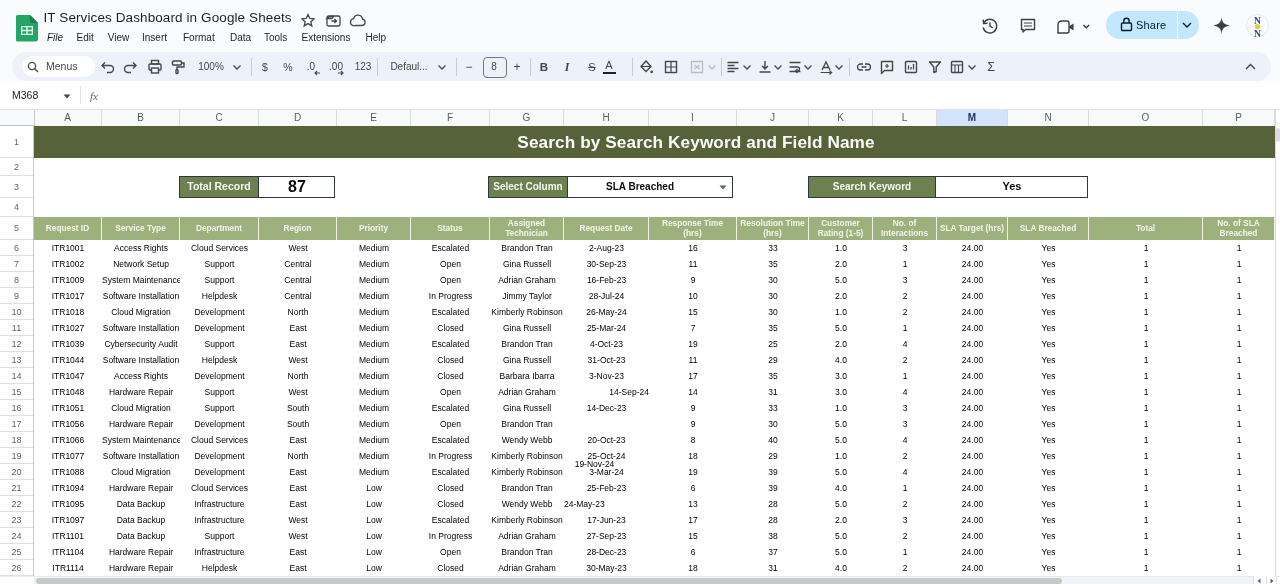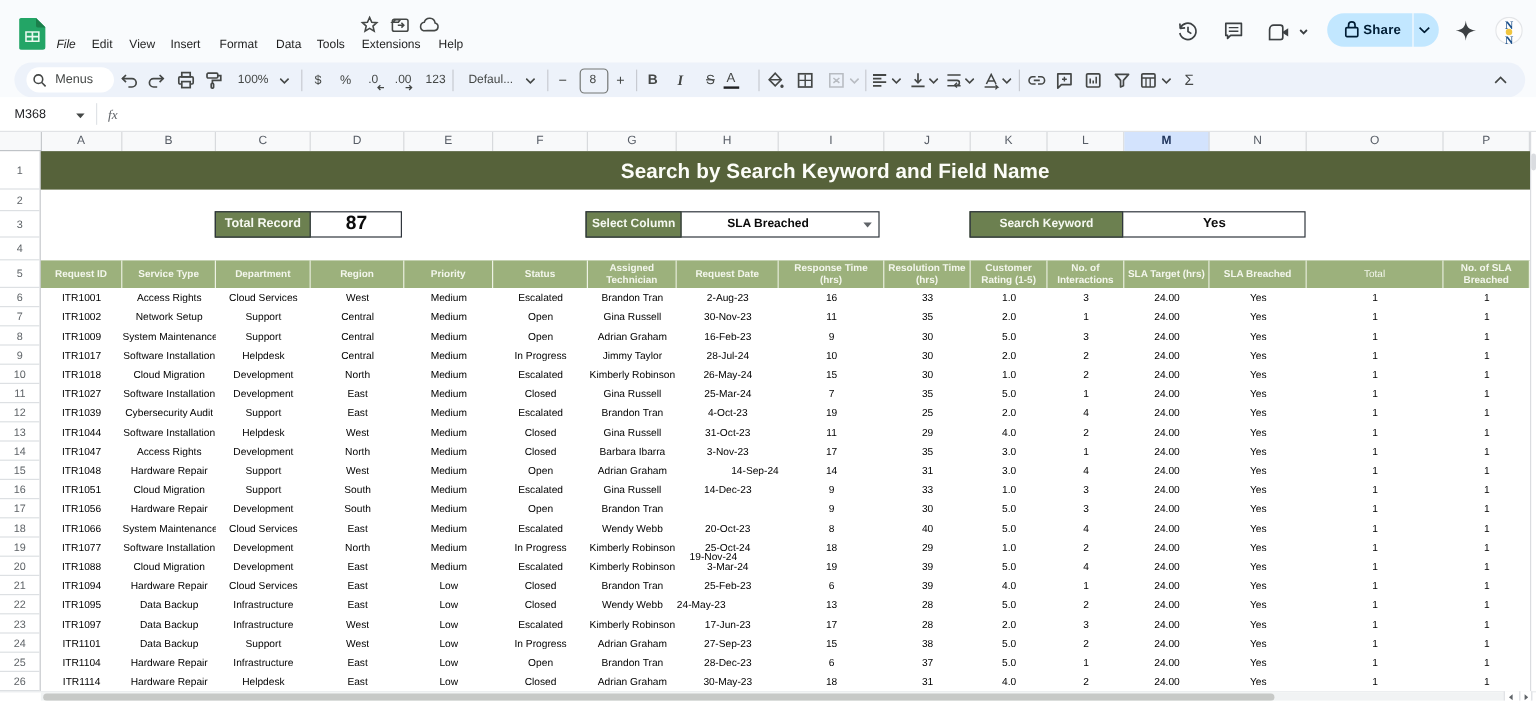--- a/index.html
+++ b/index.html
@@ -8,20 +8,21 @@
 </style></head>
 <body>
 <div id="app">
 <div class="abs " style="left:0px;top:0px;width:1280px;height:110px;background:#f9fbfd;"></div>
 <svg class="abs" style="left:16px;top:15px" width="22" height="27" viewBox="0 0 22 27">
 <path d="M2 0 h12 l8 8 v16 a2.5 2.5 0 0 1 -2.5 2.5 h-17.5 a2.5 2.5 0 0 1 -2.5 -2.5 v-21.5 a2.5 2.5 0 0 1 2.5 -2.5 z" fill="#23a566" transform="translate(0,0)"></path>
 <path d="M14 0 l8 8 h-6.5 a1.5 1.5 0 0 1 -1.5 -1.5 z" fill="#1b7f4b"></path>
 <path d="M5 11 h12 v9 h-12 z" fill="#e9f9ef" rx="1"></path>
 <path d="M6.3 12.3 h4 v2.5 h-4 z M11.7 12.3 h4 v2.5 h-4 z M6.3 16.2 h4 v2.5 h-4 z M11.7 16.2 h4 v2.5 h-4 z" fill="#23a566"></path>
 </svg>
+<div class="abs " style="left:43.5px;top:9px;width:400px;height:18px;font-size:13.5px;color:#1f1f1f;line-height:18px;letter-spacing:0.1px;">IT Services Dashboard in Google Sheets</div>
 <svg class="abs" style="left:300px;top:13px" width="70" height="16" viewBox="0 0 70 16" fill="none" stroke="#444746" stroke-width="1.3">
 <path d="M8 1.5 l1.8 4 4.2.4 -3.2 2.8 1 4.2 -3.8-2.3 -3.8 2.3 1-4.2 -3.2-2.8 4.2-.4 z"></path>
 <rect x="27" y="3" width="13" height="10" rx="1.5"></rect>
       <path d="M27 5.5 h5 l1.5-2 h-4 z M31.5 8 h5 M34.5 6 l2 2 -2 2"></path>
 <path d="M56.5 12.5 h5.5 a3.2 3.2 0 0 0 .6 -6.3 a4.6 4.6 0 0 0 -9 -.6 a3.6 3.6 0 0 0 -.6 7 z"></path>
 </svg>
 <div class="abs " style="left:47px;top:31px;width:60px;height:14px;font-size:10px;color:#1f1f1f;line-height:14px;width:auto;font-style:italic;">File</div>
 <div class="abs " style="left:76.5px;top:31px;width:60px;height:14px;font-size:10px;color:#1f1f1f;line-height:14px;width:auto;">Edit</div>
 <div class="abs " style="left:107.8px;top:31px;width:60px;height:14px;font-size:10px;color:#1f1f1f;line-height:14px;width:auto;">View</div>
 <div class="abs " style="left:142px;top:31px;width:60px;height:14px;font-size:10px;color:#1f1f1f;line-height:14px;width:auto;">Insert</div>
@@ -43,21 +44,21 @@
 <path d="M2 6.5 a3.5 3.5 0 0 1 3.5 -3.5 h5.5 a2 2 0 0 1 2 2 v8 a2 2 0 0 1 -2 2 h-9 z"></path>
 <path d="M13 8.5 l4.5 -3 v7 l-4.5 -3" fill="#3c4043" stroke="none"></path>
 <path d="M27.5 7 l2.8 2.8 2.8 -2.8" stroke-width="1.5" fill="none"></path>
 </svg>
 <div class="abs " style="left:1106px;top:11px;width:71px;height:28px;background:#c2e7ff;border-radius:14px 0 0 14px;"></div>
 <div class="abs " style="left:1178px;top:11px;width:21px;height:28px;background:#c2e7ff;border-radius:0 14px 14px 0;"></div>
 <svg class="abs" style="left:1120px;top:17px" width="13" height="15" viewBox="0 0 13 15" fill="none" stroke="#001d35" stroke-width="1.4">
 <rect x="1.5" y="6" width="10" height="7.5" rx="1"></rect>
       <path d="M3.8 6 v-2 a2.7 2.7 0 0 1 5.4 0 v2"></path>
 </svg>
-<div class="abs " style="left:1136px;top:18px;width:40px;height:14px;font-size:11px;color:#001d35;font-weight:bold;line-height:14px;letter-spacing:0.2px;">Share</div>
+<div class="abs " style="left:1136px;top:18px;width:40px;height:14px;font-size:11px;color:#001d35;font-weight:normal;line-height:14px;letter-spacing:0.2px;">Share</div>
 <svg class="abs" style="left:1182px;top:22px" width="10" height="6" viewBox="0 0 10 6">
       <path d="M1 1 l4 4 4-4" fill="none" stroke="#001d35" stroke-width="1.4"></path>
     </svg>
 <svg class="abs" style="left:1212px;top:16px" width="19" height="19" viewBox="0 0 19 19">
 <path d="M9.5 1 C10 6.5 12 8.5 18 9.5 C12 10.5 10 12.5 9.5 18 C9 12.5 7 10.5 1 9.5 C7 8.5 9 6.5 9.5 1 z" fill="#3c4043"></path>
 </svg>
 <svg class="abs" style="left:1246px;top:14px" width="23" height="23" viewBox="0 0 23 23">
 <circle cx="11.5" cy="11.5" r="11.5" fill="#fdfdfd"></circle>
       <circle cx="11.5" cy="11.5" r="11" fill="none" stroke="#e3e5e8" stroke-width="1"></circle>
 <text x="11.5" y="9.8" font-family="Liberation Serif" font-size="9.5" font-weight="bold" fill="#1b4f8a" text-anchor="middle">N</text>
@@ -266,21 +267,21 @@
 <div class="abs " style="left:337px;top:217px;width:74px;height:23px;background:#9cb17c;border-right:1px solid #eef2e4;box-sizing:border-box;font-size:8.3px;font-weight:bold;color:#f3f6ec;text-align:center;line-height:23px;">Priority</div>
 <div class="abs " style="left:411px;top:217px;width:79px;height:23px;background:#9cb17c;border-right:1px solid #eef2e4;box-sizing:border-box;font-size:8.3px;font-weight:bold;color:#f3f6ec;text-align:center;line-height:23px;">Status</div>
 <div class="abs " style="left:490px;top:217px;width:74px;height:23px;background:#9cb17c;border-right:1px solid #eef2e4;box-sizing:border-box;font-size:8.3px;font-weight:bold;color:#f3f6ec;text-align:center;line-height:9.6px;padding-top:2px;">Assigned<br>Technician</div>
 <div class="abs " style="left:564px;top:217px;width:85px;height:23px;background:#9cb17c;border-right:1px solid #eef2e4;box-sizing:border-box;font-size:8.3px;font-weight:bold;color:#f3f6ec;text-align:center;line-height:23px;">Request Date</div>
 <div class="abs " style="left:649px;top:217px;width:88px;height:23px;background:#9cb17c;border-right:1px solid #eef2e4;box-sizing:border-box;font-size:8.3px;font-weight:bold;color:#f3f6ec;text-align:center;line-height:9.6px;padding-top:2px;">Response Time<br>(hrs)</div>
 <div class="abs " style="left:737px;top:217px;width:72px;height:23px;background:#9cb17c;border-right:1px solid #eef2e4;box-sizing:border-box;font-size:8.3px;font-weight:bold;color:#f3f6ec;text-align:center;line-height:9.6px;padding-top:2px;">Resolution Time<br>(hrs)</div>
 <div class="abs " style="left:809px;top:217px;width:64px;height:23px;background:#9cb17c;border-right:1px solid #eef2e4;box-sizing:border-box;font-size:8.3px;font-weight:bold;color:#f3f6ec;text-align:center;line-height:9.6px;padding-top:2px;">Customer<br>Rating (1-5)</div>
 <div class="abs " style="left:873px;top:217px;width:64px;height:23px;background:#9cb17c;border-right:1px solid #eef2e4;box-sizing:border-box;font-size:8.3px;font-weight:bold;color:#f3f6ec;text-align:center;line-height:9.6px;padding-top:2px;">No. of<br>Interactions</div>
 <div class="abs " style="left:937px;top:217px;width:71px;height:23px;background:#9cb17c;border-right:1px solid #eef2e4;box-sizing:border-box;font-size:8.3px;font-weight:bold;color:#f3f6ec;text-align:center;line-height:23px;">SLA Target (hrs)</div>
 <div class="abs " style="left:1008px;top:217px;width:81px;height:23px;background:#9cb17c;border-right:1px solid #eef2e4;box-sizing:border-box;font-size:8.3px;font-weight:bold;color:#f3f6ec;text-align:center;line-height:23px;">SLA Breached</div>
-<div class="abs " style="left:1089px;top:217px;width:114px;height:23px;background:#9cb17c;border-right:1px solid #eef2e4;box-sizing:border-box;font-size:8.3px;font-weight:normal;color:#f3f6ec;text-align:center;line-height:23px;">Total</div>
+<div class="abs " style="left:1089px;top:217px;width:114px;height:23px;background:#9cb17c;border-right:1px solid #eef2e4;box-sizing:border-box;font-size:8.3px;font-weight:bold;color:#f3f6ec;text-align:center;line-height:23px;">Total</div>
 <div class="abs " style="left:1203px;top:217px;width:72px;height:23px;background:#9cb17c;border-right:1px solid #eef2e4;box-sizing:border-box;font-size:8.3px;font-weight:bold;color:#f3f6ec;text-align:center;line-height:9.6px;padding-top:2px;">No. of SLA<br>Breached</div>
 <div class="abs " style="left:34px;top:240px;width:68px;height:16px;font-size:8.5px;color:#000;text-align:center;line-height:16px;white-space:nowrap;overflow:hidden;">ITR1001</div>
 <div class="abs " style="left:102px;top:240px;width:78px;height:16px;font-size:8.5px;color:#000;text-align:center;line-height:16px;white-space:nowrap;overflow:hidden;">Access Rights</div>
 <div class="abs " style="left:180px;top:240px;width:79px;height:16px;font-size:8.5px;color:#000;text-align:center;line-height:16px;white-space:nowrap;overflow:hidden;">Cloud Services</div>
 <div class="abs " style="left:259px;top:240px;width:78px;height:16px;font-size:8.5px;color:#000;text-align:center;line-height:16px;white-space:nowrap;overflow:hidden;">West</div>
 <div class="abs " style="left:337px;top:240px;width:74px;height:16px;font-size:8.5px;color:#000;text-align:center;line-height:16px;white-space:nowrap;overflow:hidden;">Medium</div>
 <div class="abs " style="left:411px;top:240px;width:79px;height:16px;font-size:8.5px;color:#000;text-align:center;line-height:16px;white-space:nowrap;overflow:hidden;">Escalated</div>
 <div class="abs " style="left:490px;top:240px;width:74px;height:16px;font-size:8.5px;color:#000;text-align:center;line-height:16px;white-space:nowrap;overflow:hidden;">Brandon Tran</div>
 <div class="abs " style="left:564px;top:240px;width:85px;height:16px;font-size:8.5px;color:#000;text-align:center;line-height:16px;white-space:nowrap;overflow:hidden;">2-Aug-23</div>
 <div class="abs " style="left:649px;top:240px;width:88px;height:16px;font-size:8.5px;color:#000;text-align:center;line-height:16px;white-space:nowrap;overflow:hidden;">16</div>
@@ -291,21 +292,21 @@
 <div class="abs " style="left:1008px;top:240px;width:81px;height:16px;font-size:8.5px;color:#000;text-align:center;line-height:16px;white-space:nowrap;overflow:hidden;">Yes</div>
 <div class="abs " style="left:1089px;top:240px;width:114px;height:16px;font-size:8.5px;color:#000;text-align:center;line-height:16px;white-space:nowrap;overflow:hidden;">1</div>
 <div class="abs " style="left:1203px;top:240px;width:72px;height:16px;font-size:8.5px;color:#000;text-align:center;line-height:16px;white-space:nowrap;overflow:hidden;">1</div>
 <div class="abs " style="left:34px;top:256px;width:68px;height:16px;font-size:8.5px;color:#000;text-align:center;line-height:16px;white-space:nowrap;overflow:hidden;">ITR1002</div>
 <div class="abs " style="left:102px;top:256px;width:78px;height:16px;font-size:8.5px;color:#000;text-align:center;line-height:16px;white-space:nowrap;overflow:hidden;">Network Setup</div>
 <div class="abs " style="left:180px;top:256px;width:79px;height:16px;font-size:8.5px;color:#000;text-align:center;line-height:16px;white-space:nowrap;overflow:hidden;">Support</div>
 <div class="abs " style="left:259px;top:256px;width:78px;height:16px;font-size:8.5px;color:#000;text-align:center;line-height:16px;white-space:nowrap;overflow:hidden;">Central</div>
 <div class="abs " style="left:337px;top:256px;width:74px;height:16px;font-size:8.5px;color:#000;text-align:center;line-height:16px;white-space:nowrap;overflow:hidden;">Medium</div>
 <div class="abs " style="left:411px;top:256px;width:79px;height:16px;font-size:8.5px;color:#000;text-align:center;line-height:16px;white-space:nowrap;overflow:hidden;">Open</div>
 <div class="abs " style="left:490px;top:256px;width:74px;height:16px;font-size:8.5px;color:#000;text-align:center;line-height:16px;white-space:nowrap;overflow:hidden;">Gina Russell</div>
-<div class="abs " style="left:564px;top:256px;width:85px;height:16px;font-size:8.5px;color:#000;text-align:center;line-height:16px;white-space:nowrap;overflow:hidden;">30-Nov-23</div>
+<div class="abs " style="left:564px;top:256px;width:85px;height:16px;font-size:8.5px;color:#000;text-align:center;line-height:16px;white-space:nowrap;overflow:hidden;">30-Sep-23</div>
 <div class="abs " style="left:649px;top:256px;width:88px;height:16px;font-size:8.5px;color:#000;text-align:center;line-height:16px;white-space:nowrap;overflow:hidden;">11</div>
 <div class="abs " style="left:737px;top:256px;width:72px;height:16px;font-size:8.5px;color:#000;text-align:center;line-height:16px;white-space:nowrap;overflow:hidden;">35</div>
 <div class="abs " style="left:809px;top:256px;width:64px;height:16px;font-size:8.5px;color:#000;text-align:center;line-height:16px;white-space:nowrap;overflow:hidden;">2.0</div>
 <div class="abs " style="left:873px;top:256px;width:64px;height:16px;font-size:8.5px;color:#000;text-align:center;line-height:16px;white-space:nowrap;overflow:hidden;">1</div>
 <div class="abs " style="left:937px;top:256px;width:71px;height:16px;font-size:8.5px;color:#000;text-align:center;line-height:16px;white-space:nowrap;overflow:hidden;">24.00</div>
 <div class="abs " style="left:1008px;top:256px;width:81px;height:16px;font-size:8.5px;color:#000;text-align:center;line-height:16px;white-space:nowrap;overflow:hidden;">Yes</div>
 <div class="abs " style="left:1089px;top:256px;width:114px;height:16px;font-size:8.5px;color:#000;text-align:center;line-height:16px;white-space:nowrap;overflow:hidden;">1</div>
 <div class="abs " style="left:1203px;top:256px;width:72px;height:16px;font-size:8.5px;color:#000;text-align:center;line-height:16px;white-space:nowrap;overflow:hidden;">1</div>
 <div class="abs " style="left:34px;top:272px;width:68px;height:16px;font-size:8.5px;color:#000;text-align:center;line-height:16px;white-space:nowrap;overflow:hidden;">ITR1009</div>
 <div class="abs " style="left:102px;top:272px;width:78px;height:16px;font-size:8.5px;color:#000;text-align:center;line-height:16px;white-space:nowrap;overflow:hidden;">System Maintenance</div>

